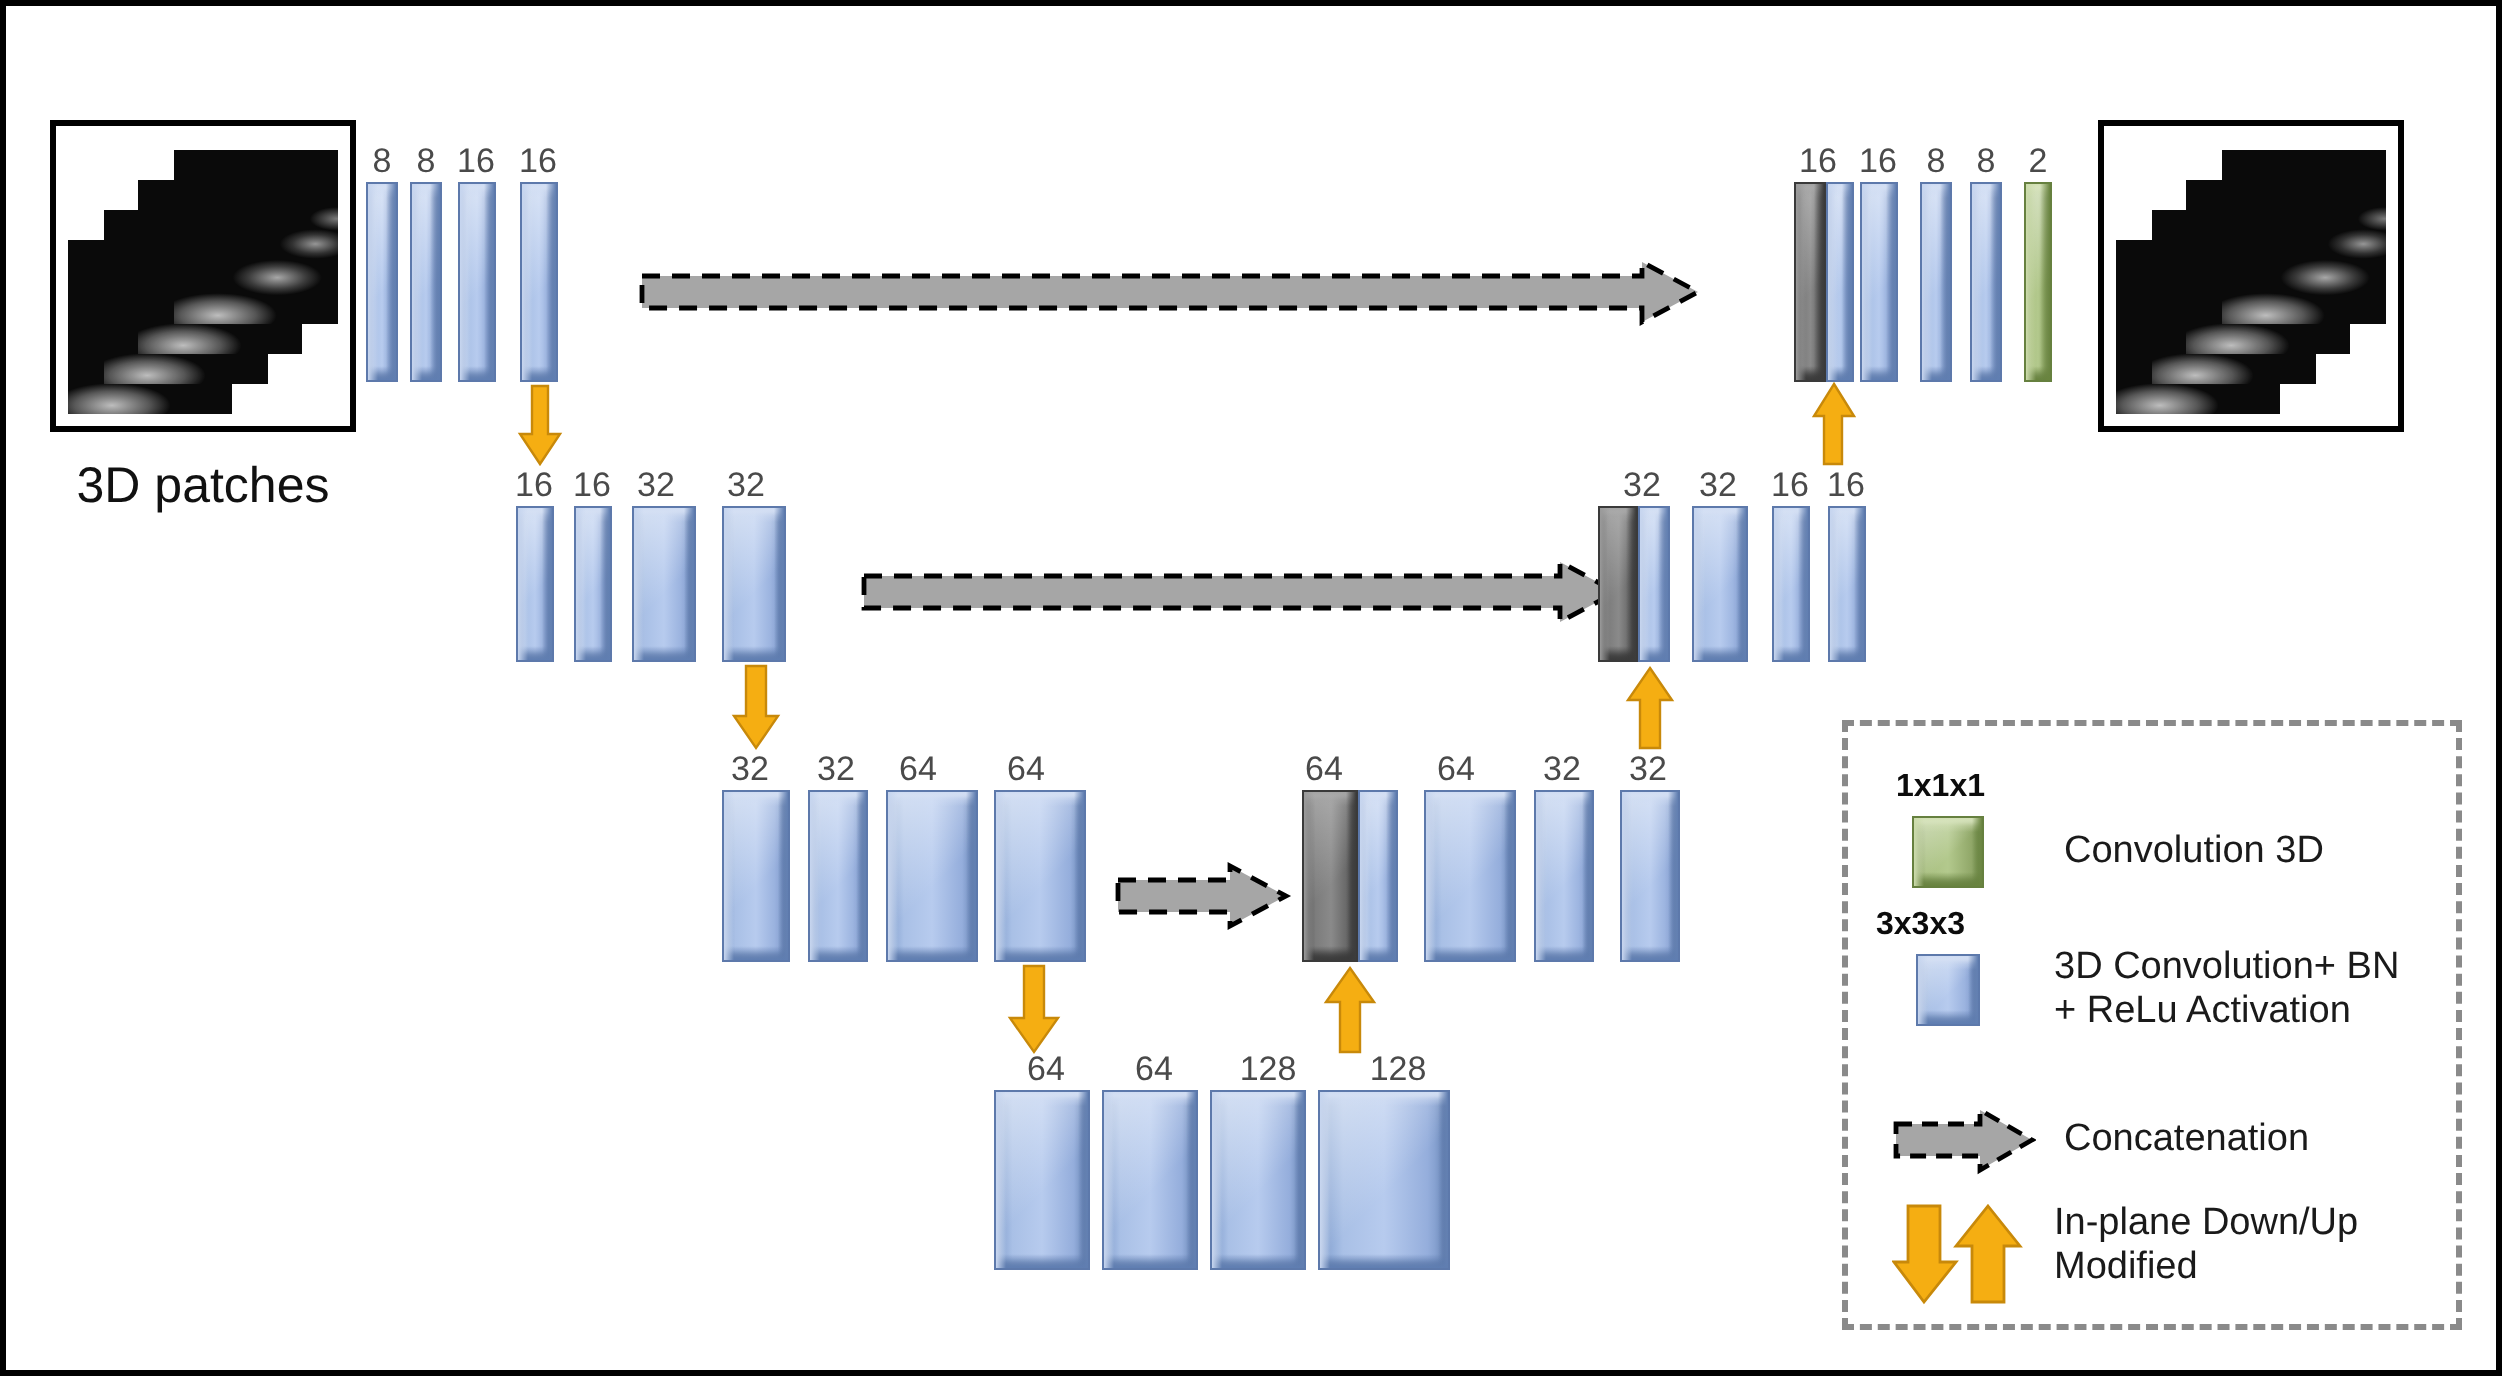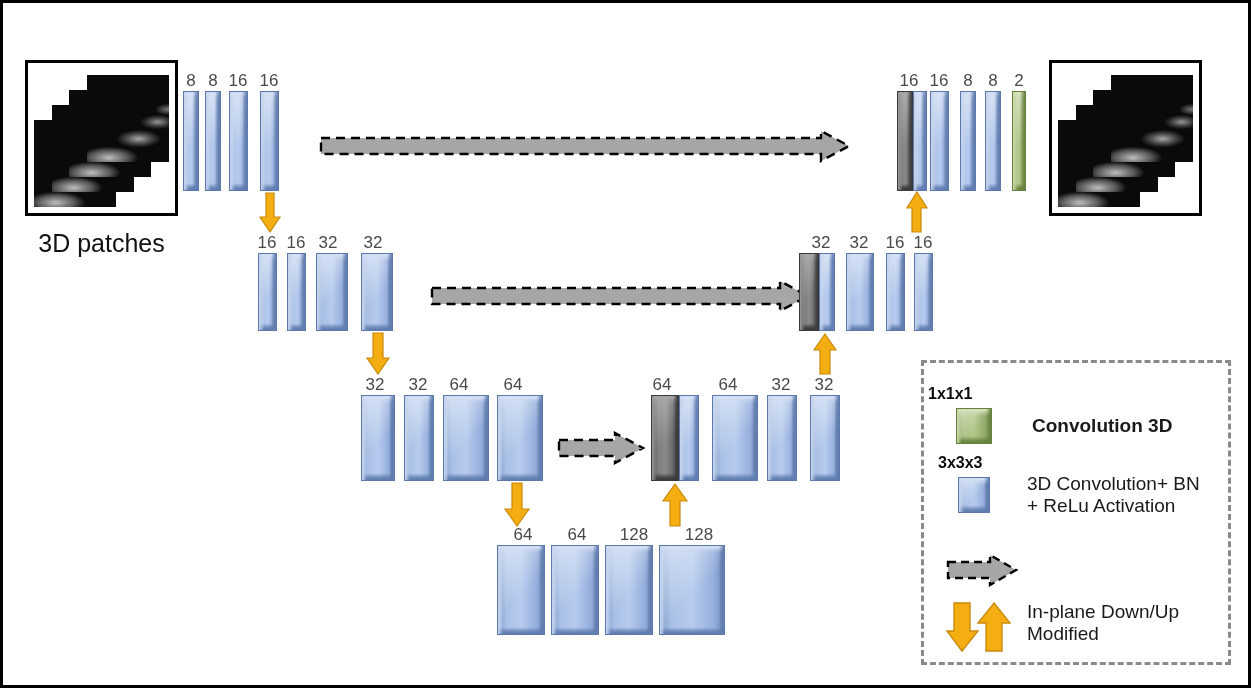--- a/index.html
+++ b/index.html
@@ -501,44 +501,45 @@
   <div class="blk green" style="left:1009px; top:88px; width:14px; height:100px;">
     <i class="bevel-t"></i>
       <i class="bevel-b"></i>
       <i class="bevel-l"></i>
       <i class="bevel-r"></i>
     </div>
 
 
   <div id="legend-box" style="left:918px; top:357px; width:310px; height:305px;">
 
-    <div class="lg-kernel" style="left:4px; top:22px;">1x1x1</div>
+    <div class="lg-kernel" style="left:24px; top:22px;">1x1x1</div>
     <div class="blk green" style="left:32px; top:45px; width:36px; height:36px;">
       <i class="bevel-t"></i>
         <i class="bevel-b"></i>
         <i class="bevel-l"></i>
         <i class="bevel-r"></i>
       </div>
-    <div class="lg-text" style="left:108px; top:52px; width:200px;font-weight:bold;">Convolution 3D</div>
+    <div class="lg-text" style="left:108px; top:52px; width:200px;">Convolution 3D</div>
 
     <div class="lg-kernel" style="left:14px; top:91px;">3x3x3</div>
     <div class="blk" style="left:34px; top:114px; width:32px; height:36px;">
       <i class="bevel-t"></i>
         <i class="bevel-b"></i>
         <i class="bevel-l"></i>
         <i class="bevel-r"></i>
       </div>
     <div class="lg-text" style="left:103px; top:110px; width:210px; white-space:pre-line;">3D Convolution+ BN
 + ReLu Activation</div>
 
     <div style="position:absolute; left:22px; top:189px;">
       <svg width="72" height="36" viewBox="0 0 72 36">
         <polygon points="2,10 44,10 44,3 70,18 44,33 44,26 2,26" fill="#a6a6a6" stroke="#000000" stroke-width="2.4" stroke-dasharray="8,5" stroke-linejoin="miter"></polygon>
       </svg>
     </div>
+    <div class="lg-text" style="left:108px; top:196px; width:200px;">Concatenation</div>
 
     <div style="position:absolute; left:22px; top:238px;">
       <svg width="70" height="52" viewBox="0 0 70 52">
         <polygon points="8,2 24,2 24,30 32,30 16,50 1,30 8,30" fill="#f5ae12" stroke="#c8890a" stroke-width="1.4"></polygon>
         <polygon points="48,2 64,22 56,22 56,50 40,50 40,22 32,22" fill="#f5ae12" stroke="#c8890a" stroke-width="1.4"></polygon>
       </svg>
     </div>
     <div class="lg-text" style="left:103px; top:238px; width:205px; white-space:pre-line; text-align:left;">In-plane Down/Up
 Modified</div>
   </div>

